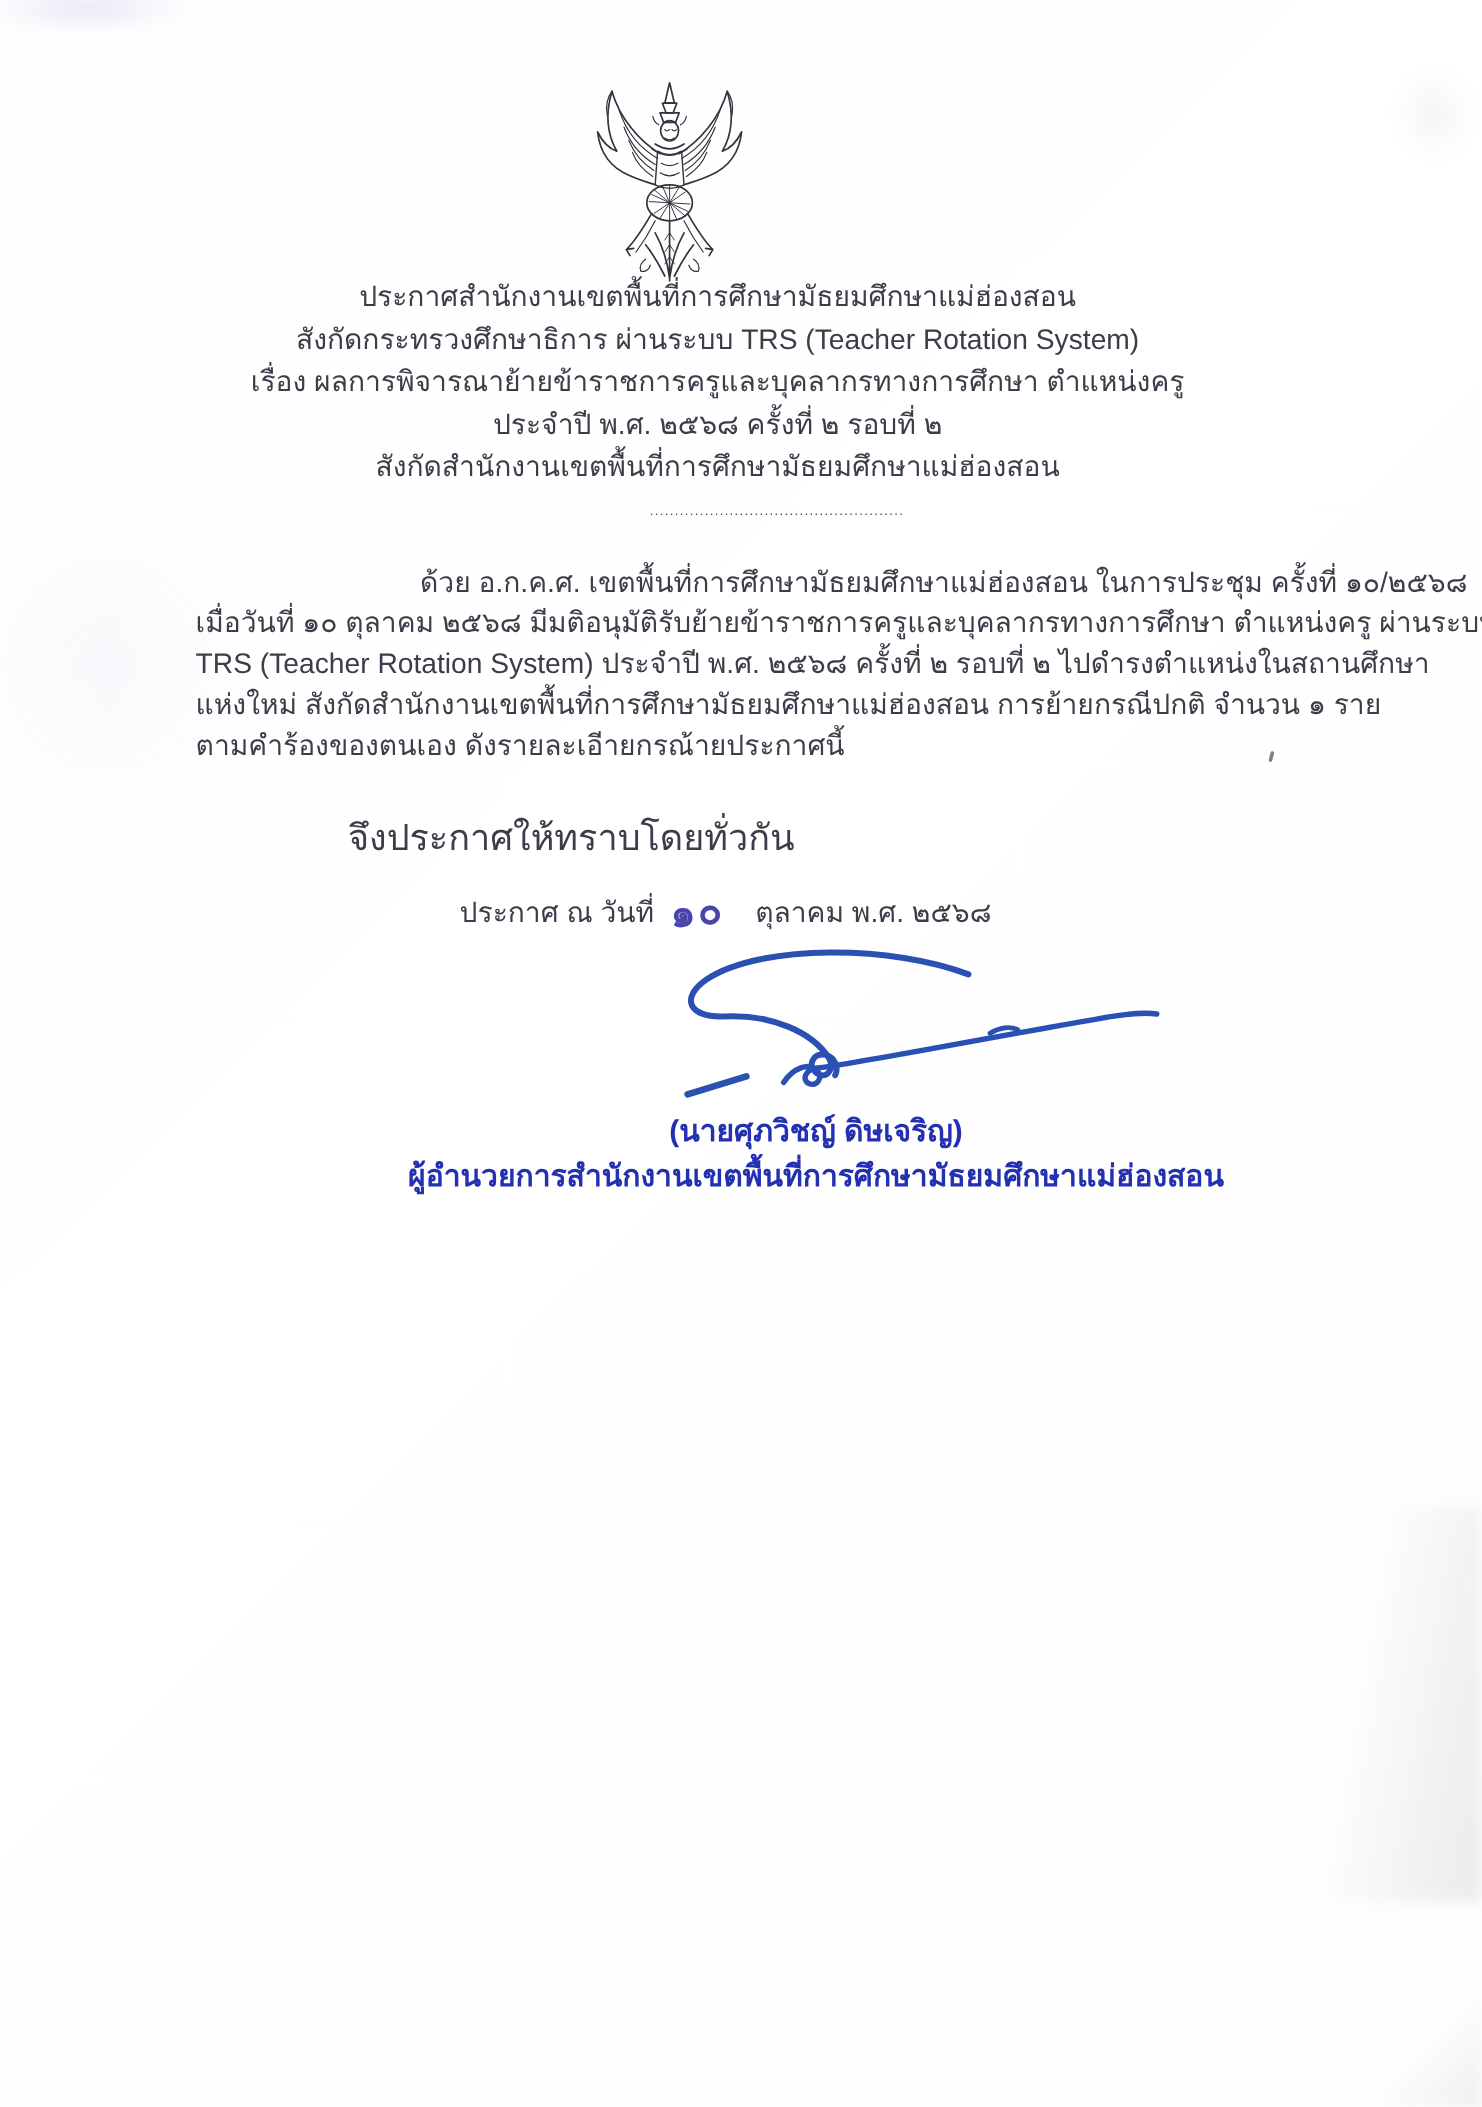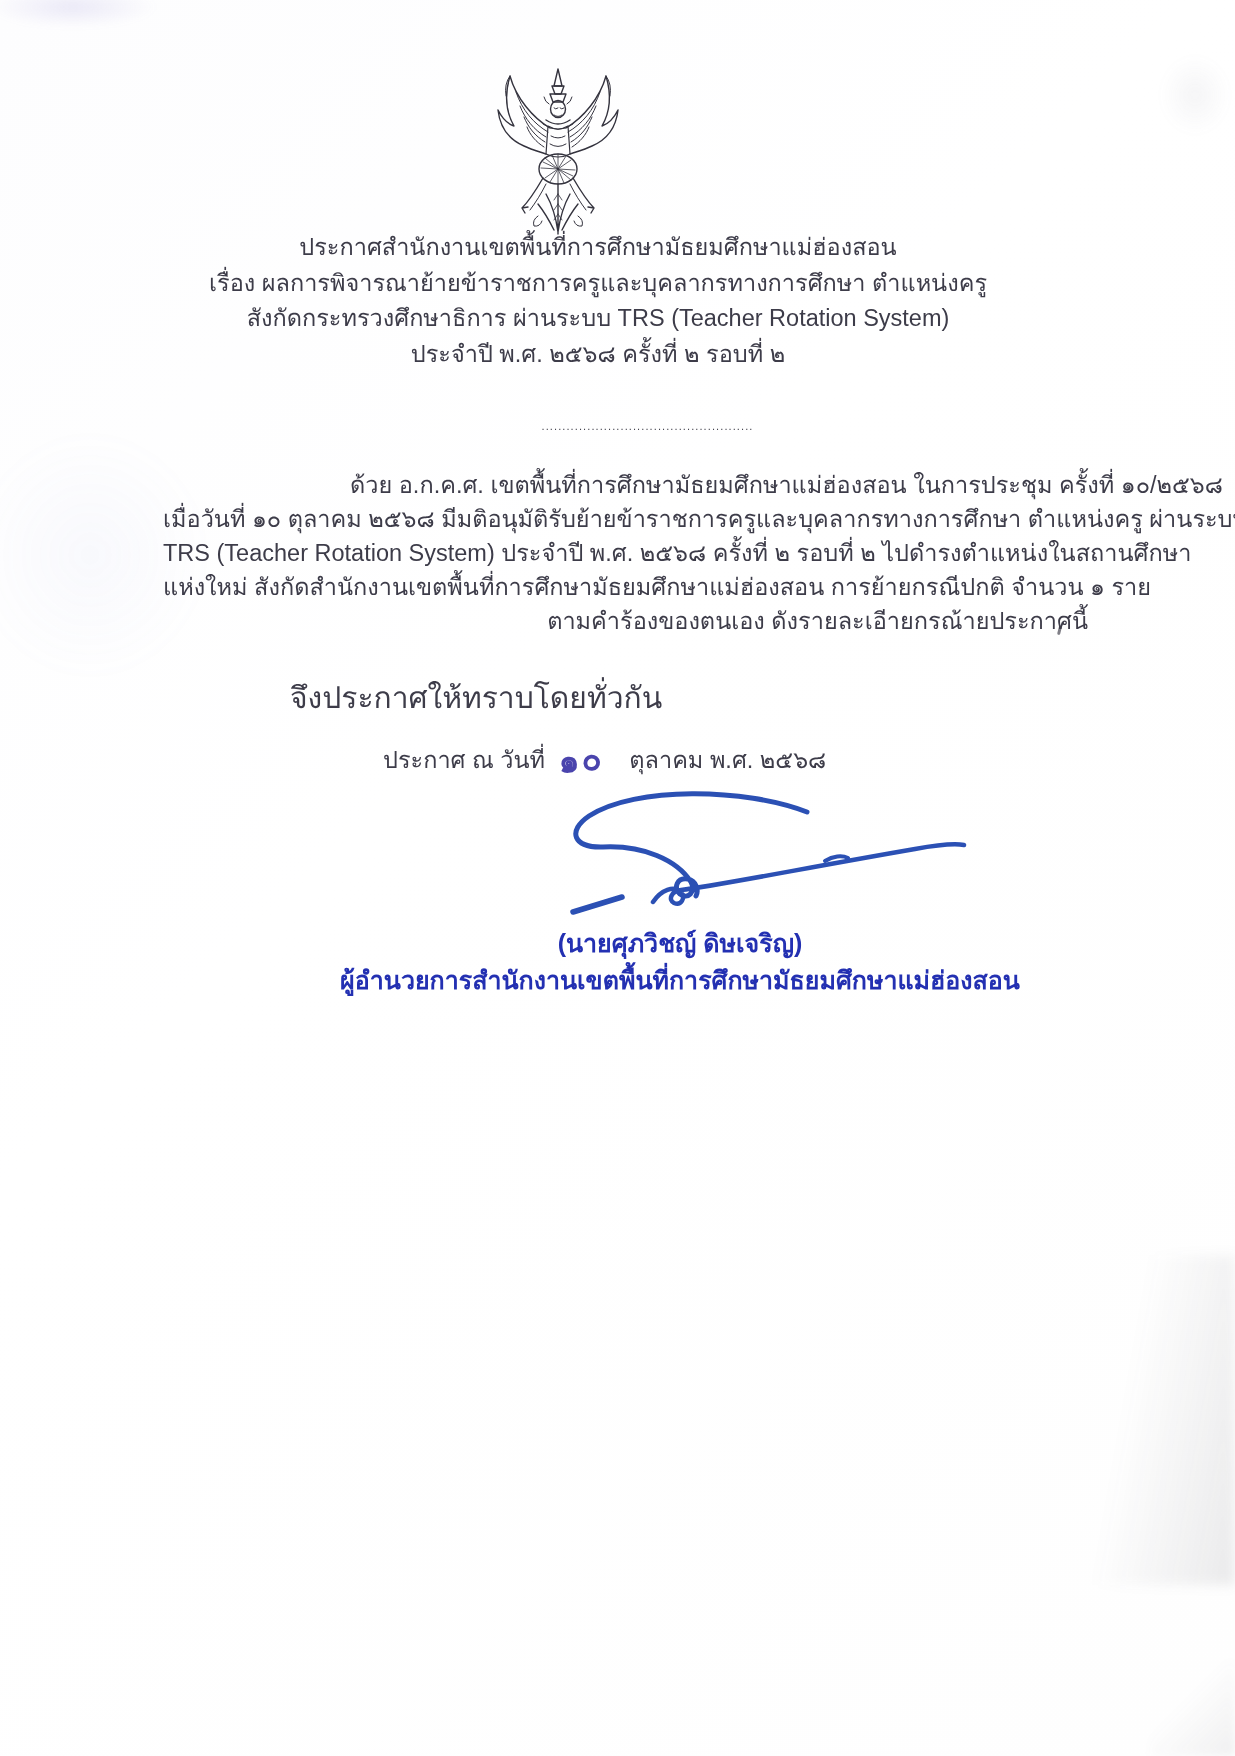--- a/index.html
+++ b/index.html
@@ -30,21 +30,21 @@
   .header-block{position:absolute;left:16px;top:230px;width:1164px;text-align:center;
     font-size:23.5px;line-height:35.5px;color:#3d3c49;}
   .header-line{white-space:nowrap;}
 
   .dotted-divider{position:absolute;left:505px;top:420px;width:285px;text-align:center;
     font-size:11px;letter-spacing:1.1px;color:#45444f;white-space:nowrap;overflow:hidden;}
 
   
   .body-block{position:absolute;left:163px;top:468px;width:925px;
     font-size:23.5px;line-height:34px;color:#3d3c49;}
-  .body-line{white-space:nowrap;text-align:right;}
+  .body-line{white-space:nowrap;}
   .body-line.indent{padding-left:187px;}
 
   .closing-line{position:absolute;left:290px;top:674px;font-size:30px;color:#3d3c49;white-space:nowrap;}
 
   .date-line{position:absolute;left:383px;top:730px;font-size:23.5px;color:#3d3c49;white-space:nowrap;}
   .handwritten-day{display:inline-block;color:#4a44ad;font-size:33px;font-weight:bold;
     transform:rotate(-5deg) translateY(3px);margin:0 14px 0 6px;letter-spacing:2px;}
   .date-suffix{margin-left:6px;}
 
   
@@ -114,23 +114,24 @@
       <path d="M82,118 C87,128 92,136 98,144" stroke-width="1"></path>
 
       <path d="M70,118 L70,168 M70,166 q-3,-22 -12,-38 M70,166 q3,-22 12,-38 M66,164 q-8,-16 -16,-26 M74,164 q8,-16 16,-26"></path>
       <path d="M70,128 l-4,6 M70,138 l-4,6 M70,148 l-4,6 M70,128 l4,6 M70,138 l4,6 M70,148 l4,6" stroke-width="0.8"></path>
       <path d="M50,150 q-6,4 -4,10 q6,1 8,-5 M90,150 q6,4 4,10 q-6,1 -8,-5" stroke-width="1"></path>
     </svg>
   </div>
 
   <div class="header-block">
     <div class="header-line">ประกาศสำนักงานเขตพื้นที่การศึกษามัธยมศึกษาแม่ฮ่องสอน</div>
+    <div class="header-line">สังกัดกระทรวงศึกษาธิการ ผ่านระบบ TRS (Teacher Rotation System)</div>
     <div class="header-line">เรื่อง  ผลการพิจารณาย้ายข้าราชการครูและบุคลากรทางการศึกษา ตำแหน่งครู</div>
-    <div class="header-line">สังกัดกระทรวงศึกษาธิการ ผ่านระบบ TRS (Teacher Rotation System)</div>
     <div class="header-line">ประจำปี พ.ศ. ๒๕๖๘ ครั้งที่ ๒ รอบที่ ๒</div>
+    <div class="header-line">สังกัดสำนักงานเขตพื้นที่การศึกษามัธยมศึกษาแม่ฮ่องสอน</div>
   </div>
 
   <div class="dotted-divider">...................................................</div>
 
   <div class="body-block">
     <div class="body-line indent">ด้วย อ.ก.ค.ศ. เขตพื้นที่การศึกษามัธยมศึกษาแม่ฮ่องสอน ในการประชุม ครั้งที่ ๑๐/๒๕๖๘</div>
     <div class="body-line">เมื่อวันที่ ๑๐ ตุลาคม ๒๕๖๘ มีมติอนุมัติรับย้ายข้าราชการครูและบุคลากรทางการศึกษา ตำแหน่งครู ผ่านระบบ</div>
     <div class="body-line">TRS (Teacher Rotation System) ประจำปี พ.ศ. ๒๕๖๘ ครั้งที่ ๒ รอบที่ ๒ ไปดำรงตำแหน่งในสถานศึกษา</div>
     <div class="body-line">แห่งใหม่ สังกัดสำนักงานเขตพื้นที่การศึกษามัธยมศึกษาแม่ฮ่องสอน การย้ายกรณีปกติ จำนวน ๑ ราย</div>
     <div class="body-line">ตามคำร้องของตนเอง ดังรายละเอีายกรณ้ายประกาศนี้</div>

